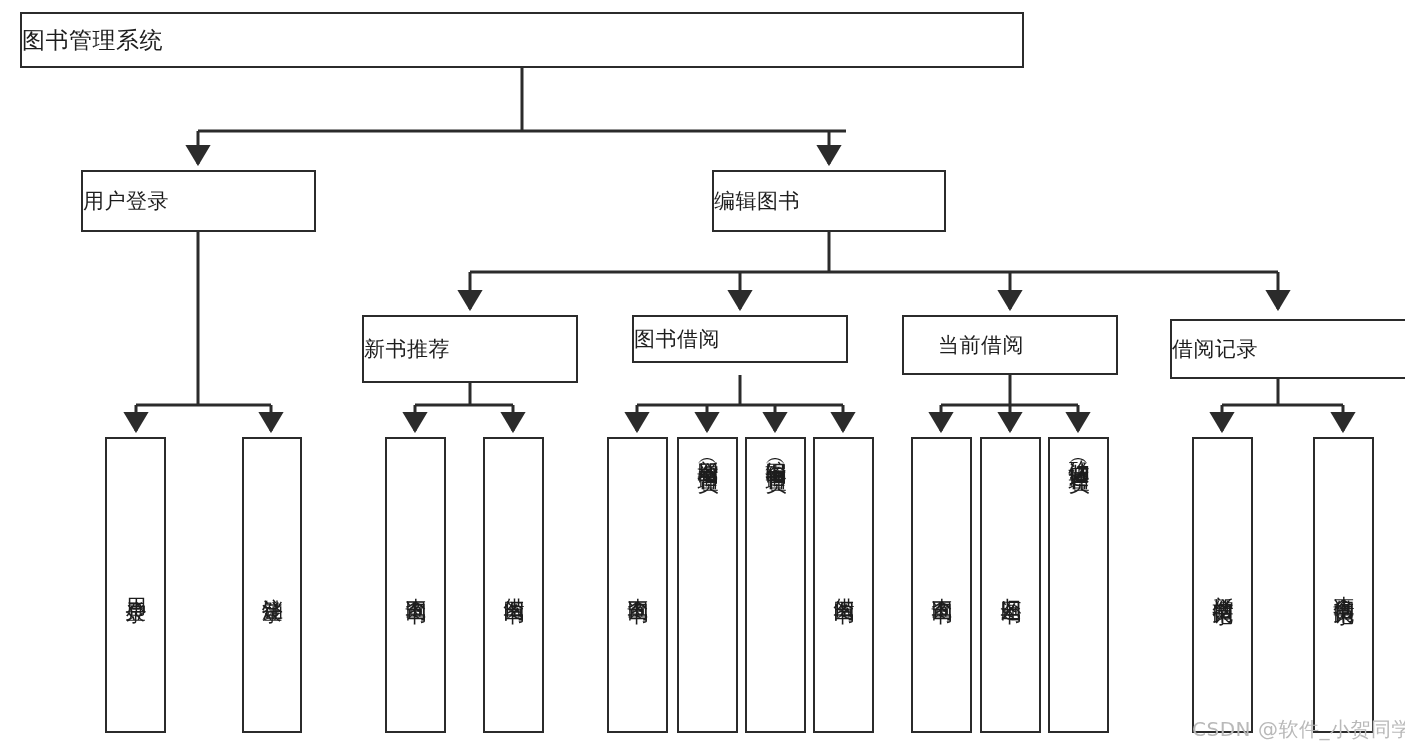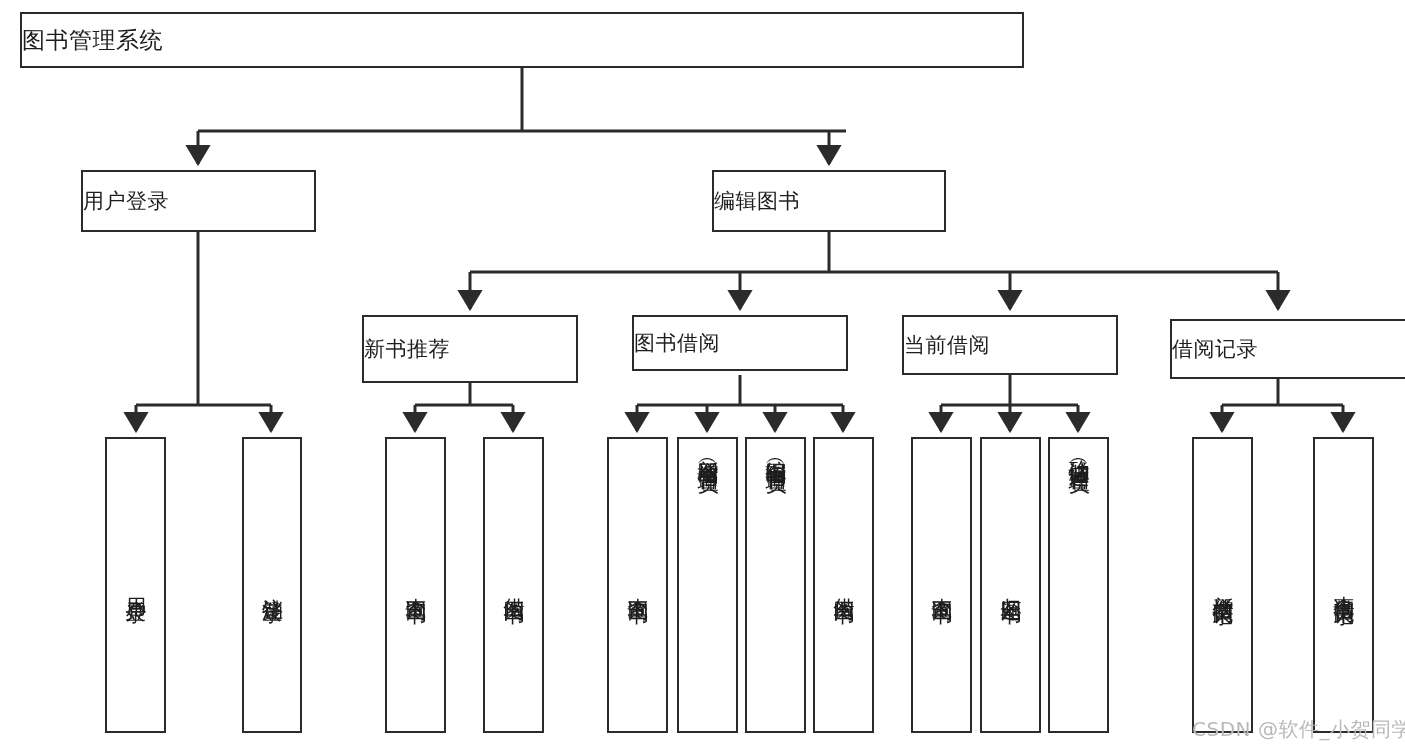--- a/index.html
+++ b/index.html
@@ -144,24 +144,24 @@
   <div class="node" style="left:81px; top:170px; width:235px; height:62px;">
     <span class="lbl">用户登录</span>
   </div>
   <div class="node" style="left:712px; top:170px; width:234px; height:62px;">
     <span class="lbl">编辑图书</span>
   </div>
 
   <div class="node" style="left:362px; top:315px; width:216px; height:68px;">
     <span class="lbl">新书推荐</span>
   </div>
-  <div class="node" style="left:632px; top:315px; width:216px; height:56px;">
+  <div class="node" style="left:632px; top:315px; width:216px; height:48px;">
     <span class="lbl">图书借阅</span>
   </div>
-  <div class="node" style="left:902px; top:315px; width:216px; height:60px;">
+  <div class="node" style="left:902px; top:315px; width:216px; height:60px;padding-left:34px;">
     <span class="lbl">当前借阅</span>
   </div>
   <div class="node" style="left:1170px; top:303px; width:240px; height:60px;margin-top:16px;">
     <span class="lbl">借阅记录</span>
   </div>
 
   <div class="node leaf" style="left:105px; top:437px; width:61px; height:296px;">
     <div class="leafwrap">
       <span class="lbl">用户登录</span>
     </div>

